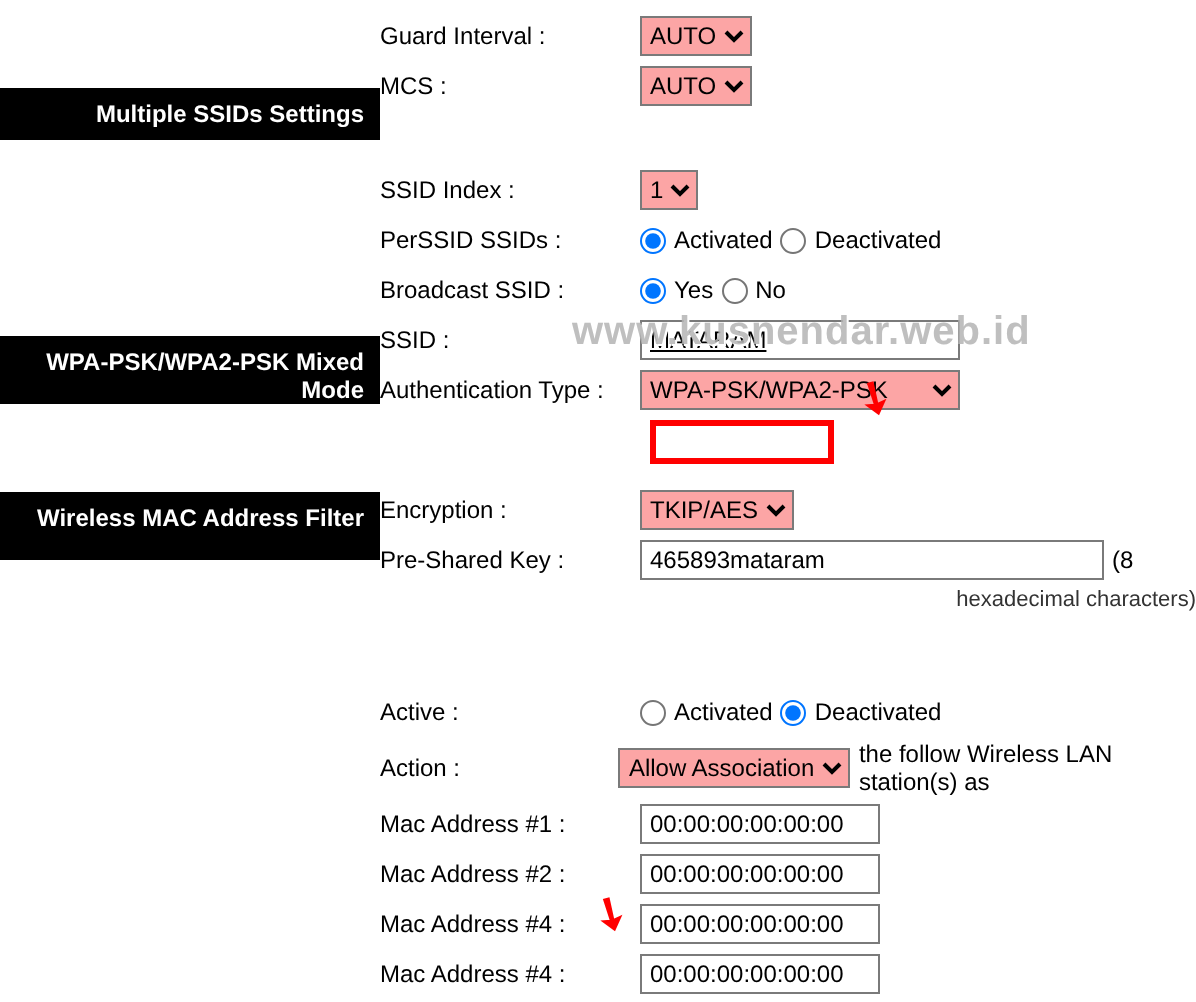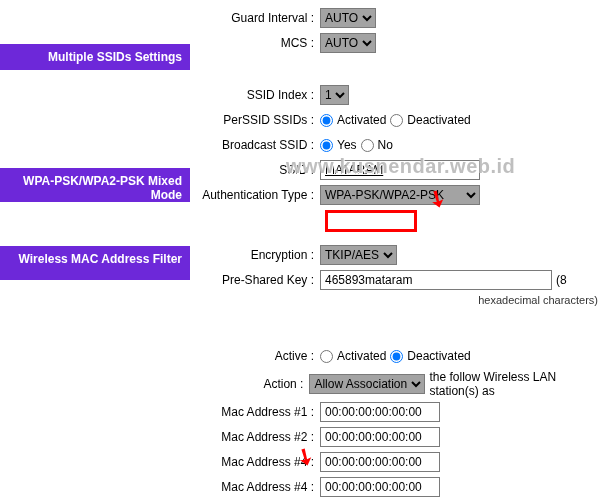--- a/index.html
+++ b/index.html
@@ -1,24 +1,24 @@
 <!DOCTYPE html>
 <html><head>
 <meta charset="utf-8">
 <style>
 * { box-sizing: border-box; margin: 0; padding: 0; }
 body { font-family: Arial, sans-serif; font-size: 12px; background: #fff; width: 598px; }
 .container { display: flex; }
 .sidebar { width: 190px; background: #fff; }
-.sidebar .section-header { background: #6d28d9; color: #fff; font-weight: bold; padding: 6px 8px; text-align: right; font-size: 12px; }
+.sidebar .section-header { background: #000000; color: #fff; font-weight: bold; padding: 6px 8px; text-align: right; font-size: 12px; }
 .main { flex: 1; padding: 4px 0 0 0; }
 .row { display: flex; align-items: center; margin: 3px 0; min-height: 22px; }
-.label { width: 130px; text-align: right; padding-right: 6px; font-size: 12px; }
+.label { width: 130px; text-align: left; padding-right: 6px; font-size: 12px; }
 .value { display: flex; align-items: center; gap: 4px; }
-select { font-size: 12px; border: 1px solid #7a7a7a; background: #a3a3a3; height: 20px; }
+select { font-size: 12px; border: 1px solid #7a7a7a; background: #fca5a5; height: 20px; }
 input[type="text"] { font-size: 12px; border: 1px solid #7a7a7a; height: 20px; padding: 0 4px; }
 input[type="radio"] { vertical-align: middle; }
 .note { font-size: 11px; color: #333; margin-left: 60px; padding-left: 6px; text-align: right; }
 .watermark { position: absolute; top: 155px; left: 286px; color: rgba(180,180,180,0.85); font-size: 20px; font-weight: bold; pointer-events: none; letter-spacing: 0.5px; text-shadow: 1px 1px 0 #fff; }
 .arrow-red { color: red; font-size: 22px; font-weight: bold; position: absolute; }
 .red-box { border: 3px solid red; position: absolute; }
 .sidebar-spacer { height: 22px; }
 </style>
 </head>
 <body>

